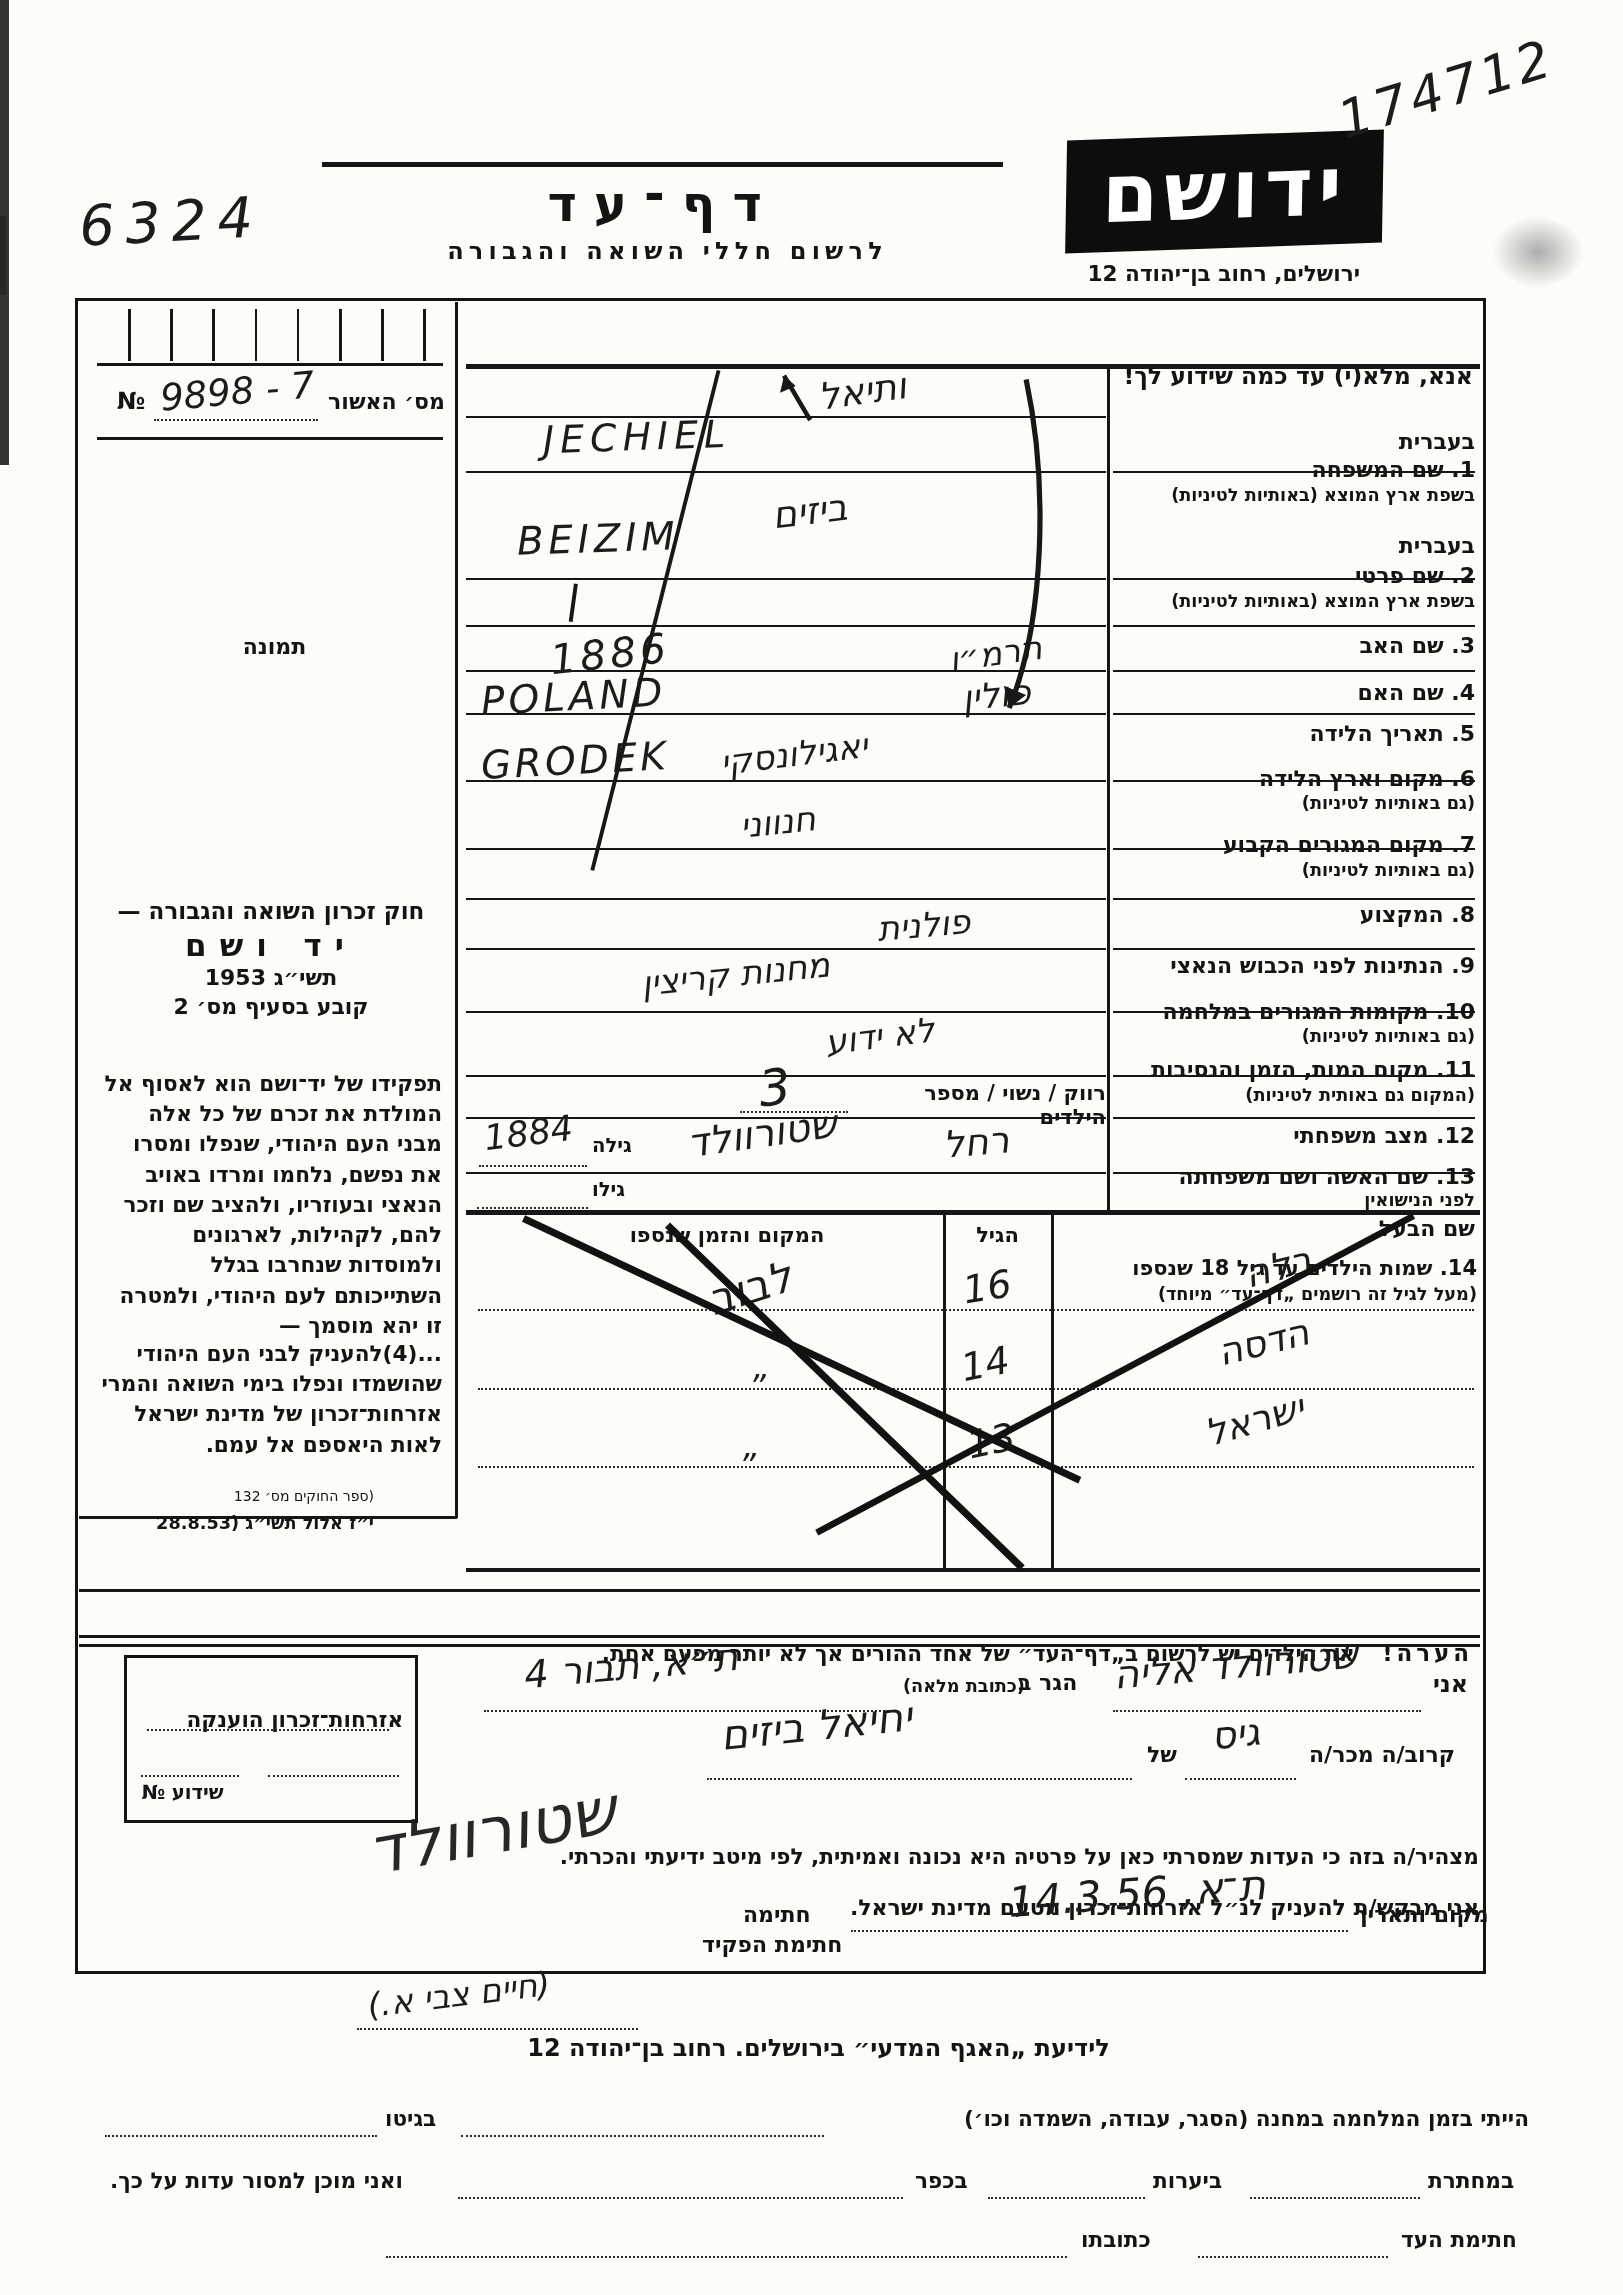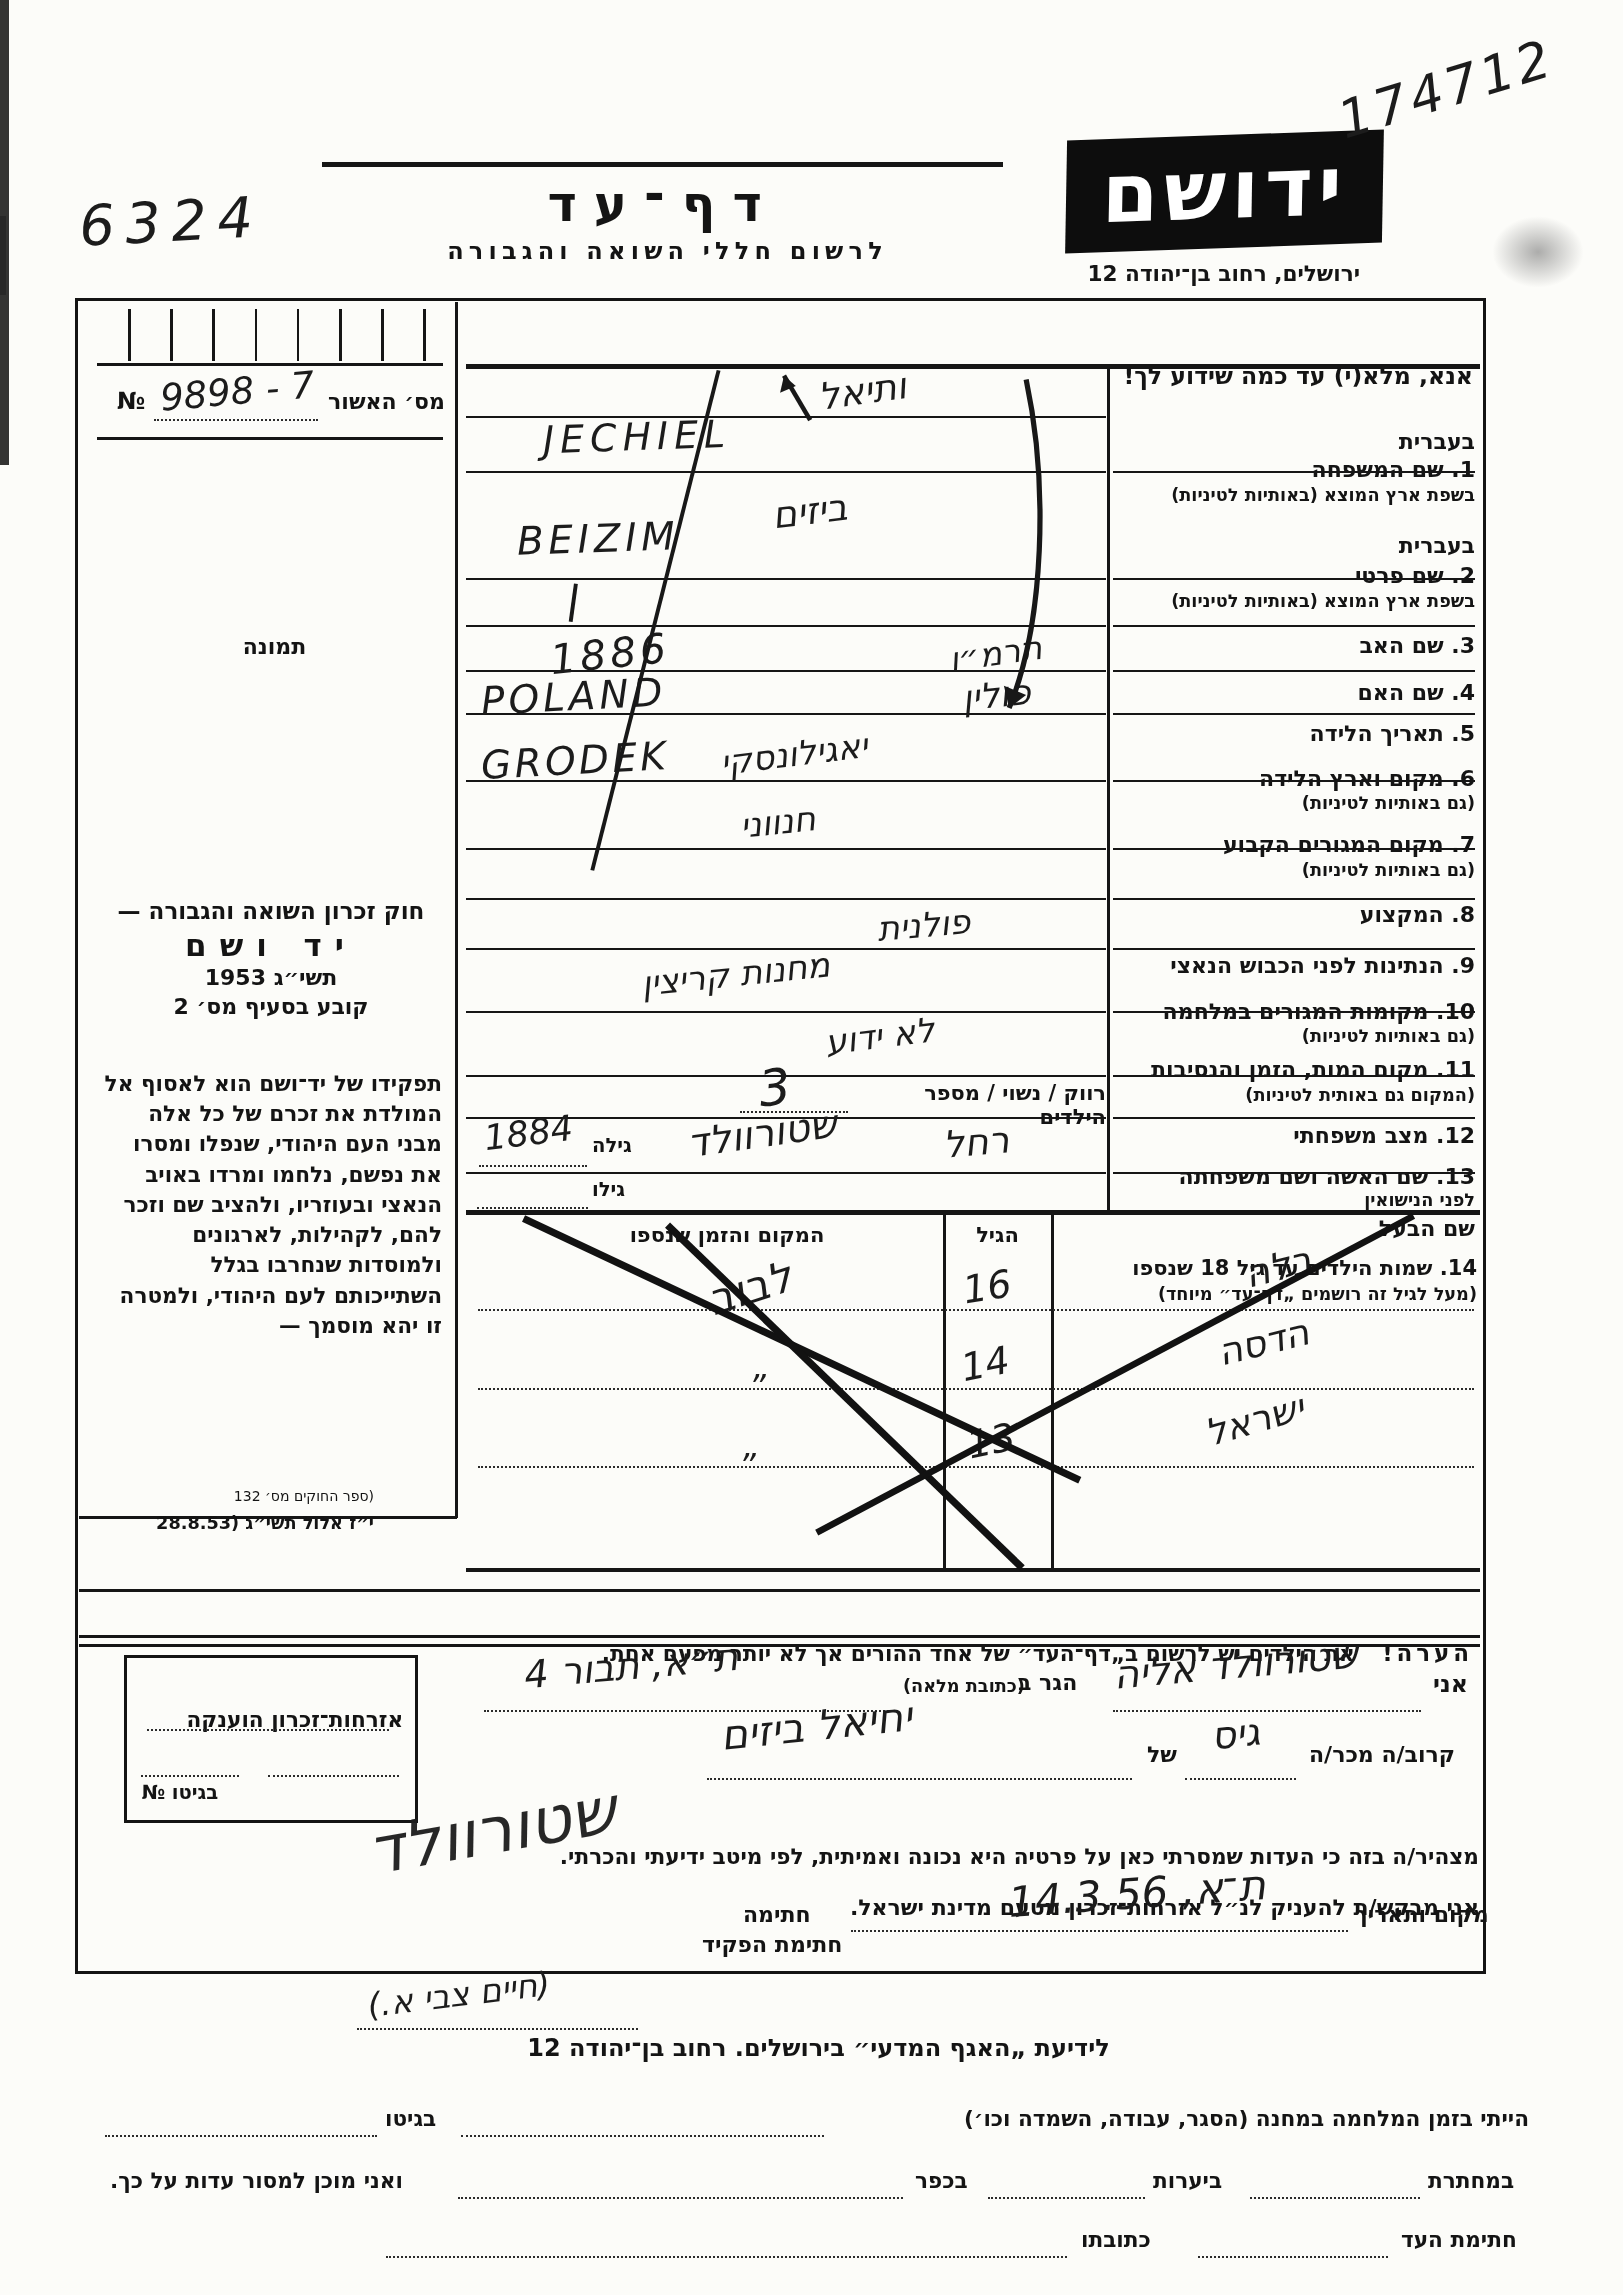--- a/index.html
+++ b/index.html
@@ -70,29 +70,30 @@
   <div class="abs rtl b" style="left:308px;top:389px;width:137px;font-size:22px">מס׳ האשור</div>
   <div class="rule" style="left:97px;top:437px;width:346px;height:2.6px"></div>
 
   <div class="abs rtl b c" style="left:196px;top:634px;width:157px;font-size:22px">תמונה</div>
 
   <div class="abs rtl c b" style="left:98px;top:898px;width:346px;font-size:23px">חוק זכרון השואה והגבורה —</div>
   <div class="abs rtl c b" style="left:98px;top:927px;width:346px;font-size:31px;letter-spacing:13px">יד ושם</div>
   <div class="abs rtl c b" style="left:98px;top:965px;width:346px;font-size:22px">תשי״ג 1953</div>
   <div class="abs rtl c b" style="left:98px;top:994px;width:346px;font-size:22px">קובע בסעיף מס׳ 2</div>
   <div class="abs rtl r b" style="left:99px;top:1029px;width:343px;font-size:21.6px;line-height:1.4">תפקידו של יד־ושם הוא לאסוף אל המולדת את זכרם של כל אלה מבני העם היהודי, שנפלו ומסרו את נפשם, נלחמו ומרדו באויב הנאצי ובעוזריו, ולהציב שם וזכר להם, לקהילות, לארגונים ולמוסדות שנחרבו בגלל השתייכותם לעם היהודי, ולמטרה זו יהא מוסמך —</div>
+  <div class="abs rtl r b" style="left:99px;top:1299px;width:343px;font-size:21.6px;line-height:1.4">...(4)להעניק לבני העם היהודי שהושמדו ונפלו בימי השואה והמרי אזרחות־זכרון של מדינת ישראל לאות היאספם אל עמם.</div>
   <div class="abs rtl r" style="left:99px;top:1448px;width:275px;font-size:14px;font-weight:normal">(ספר החוקים מס׳ 132</div>
   <div class="abs rtl r" style="left:99px;top:1473px;width:275px;font-size:17.7px;font-weight:bold">י״ז אלול תשי״ג (28.8.53</div>
 
   <div class="frame" style="left:124px;top:1655px;width:288px;height:162px">
     <div class="rtl r b" style="position:absolute;right:11.8px;top:9.2px;font-size:21.6px">אזרחות־זכרון הוענקה</div>
     <div class="dot" style="left:19.6px;top:71px;width:242px"></div>
     <div class="dot" style="left:14.4px;top:117px;width:98px"></div>
     <div class="dot" style="left:141px;top:117px;width:131px"></div>
-    <div class="rtl b" style="position:absolute;left:14.4px;top:123px;font-size:19.6px">בגיטו  №</div>
+    <div class="rtl b" style="position:absolute;left:14.4px;top:123px;font-size:19.6px">שידוע  №</div>
   </div>
 
   <div class="vline" style="left:1107px;top:367px;width:2.6px;height:843px"></div>
 
   <div class="abs rtl r lbl" style="left:1116px;top:390px;width:359px">בעברית</div>
   <div class="abs rtl r lbl" style="left:1116px;top:418px;width:359px">1. שם המשפחה</div>
   <div class="abs rtl r sub" style="left:1116px;top:446px;width:359px">בשפת ארץ המוצא (באותיות לטיניות)</div>
 
   <div class="abs rtl r lbl" style="left:1116px;top:494px;width:359px">בעברית</div>
   <div class="abs rtl r lbl" style="left:1116px;top:524px;width:359px">2. שם פרטי</div>

